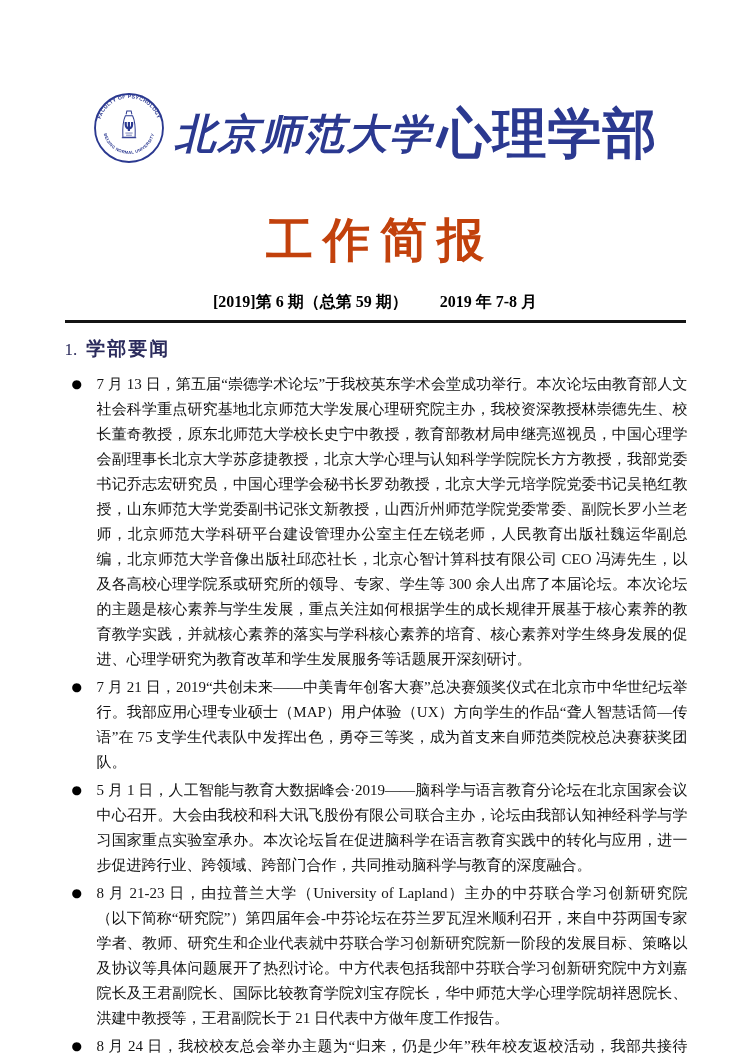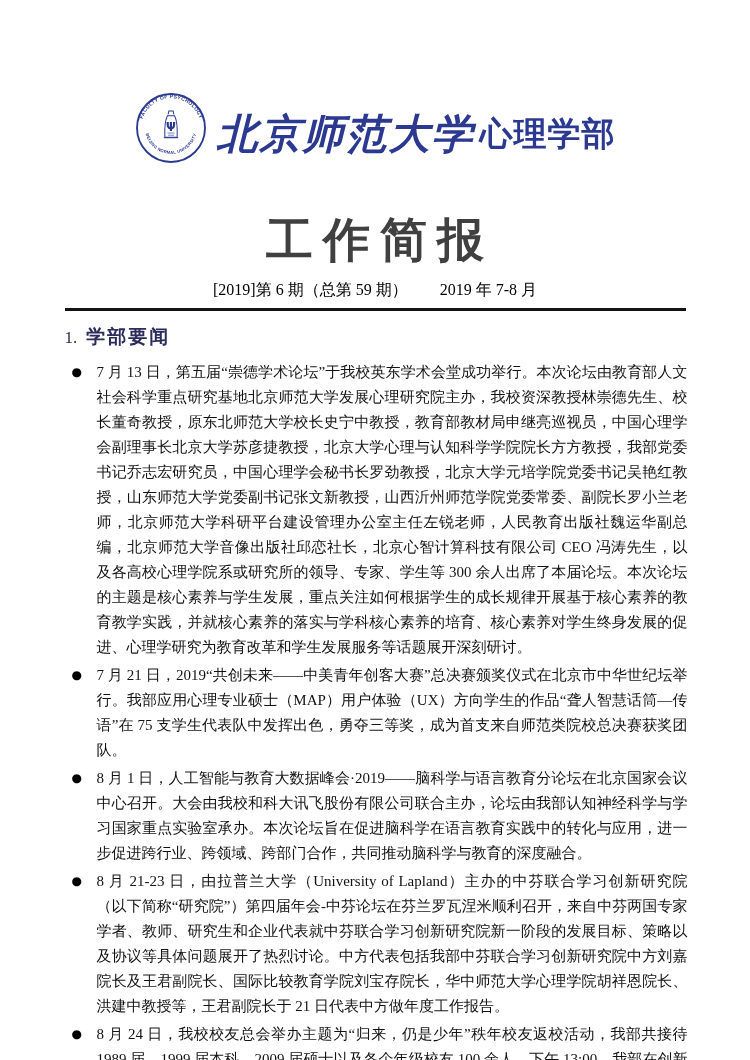--- a/index.html
+++ b/index.html
@@ -16,33 +16,33 @@
     padding-top:90px;gap:10px;height:76px;
   }
   .seal{width:72px;height:72px;flex:0 0 auto;}
   .org-name{display:flex;align-items:center;color:#2B3990;white-space:nowrap;margin-top:13px;}
   .org-script{
     font-family:"Liberation Serif","DejaVu Serif",serif;
     font-style:italic;font-weight:bold;font-size:41px;letter-spacing:2px;
   }
   .org-bold{
     font-family:Liberation Mono, monospace;
-    font-weight:900;font-size:33px;letter-spacing:1px;margin-left:5px;
+    font-weight:900;font-size:54px;letter-spacing:1px;margin-left:5px;
   }
 
   
   .doc-title{
     margin-top:46px;text-align:center;
-    font-size:47px;font-weight:bold;color:#404040;
+    font-size:47px;font-weight:bold;color:#c2410c;
     letter-spacing:10px;padding-left:10px;line-height:56px;
     font-family:"Liberation Serif","DejaVu Serif",serif;
   }
   .issue-line{
-    margin-top:12px;text-align:center;
-    font-size:16px;font-weight:normal;color:#000;line-height:20px;white-space:nowrap;
+    margin-top:24px;text-align:center;
+    font-size:16px;font-weight:bold;color:#000;line-height:20px;white-space:nowrap;
   }
   .issue-gap{display:inline-block;width:32px;}
   .rule{
     width:621px;margin:8px auto 0;height:0;
     border-top:3px solid #141414;
   }
 
   
   .section-heading{
     width:621px;margin:13px auto 0;color:#2B2B5C;
@@ -119,21 +119,21 @@
     <li class="news-item">
       <span class="bullet">●</span>
       <span>7 月 13 日，第五届“崇德学术论坛”于我校英东学术会堂成功举行。本次论坛由教育部人文社会科学重点研究基地北京师范大学发展心理研究院主办，我校资深教授林崇德先生、校长董奇教授，原东北师范大学校长史宁中教授，教育部教材局申继亮巡视员，中国心理学会副理事长北京大学苏彦捷教授，北京大学心理与认知科学学院院长方方教授，我部党委书记乔志宏研究员，中国心理学会秘书长罗劲教授，北京大学元培学院党委书记吴艳红教授，山东师范大学党委副书记张文新教授，山西沂州师范学院党委常委、副院长罗小兰老师，北京师范大学科研平台建设管理办公室主任左锐老师，人民教育出版社魏运华副总编，北京师范大学音像出版社邱恋社长，北京心智计算科技有限公司 CEO 冯涛先生，以及各高校心理学院系或研究所的领导、专家、学生等 300 余人出席了本届论坛。本次论坛的主题是核心素养与学生发展，重点关注如何根据学生的成长规律开展基于核心素养的教育教学实践，并就核心素养的落实与学科核心素养的培育、核心素养对学生终身发展的促进、心理学研究为教育改革和学生发展服务等话题展开深刻研讨。</span>
     </li>
     <li class="news-item">
       <span class="bullet">●</span>
       <span>7 月 21 日，2019“共创未来——中美青年创客大赛”总决赛颁奖仪式在北京市中华世纪坛举行。我部应用心理专业硕士（MAP）用户体验（UX）方向学生的作品“聋人智慧话筒—传语”在 75 支学生代表队中发挥出色，勇夺三等奖，成为首支来自师范类院校总决赛获奖团队。</span>
     </li>
     <li class="news-item">
       <span class="bullet">●</span>
-      <span>8 月 1 日，人工智能与教育大数据峰会·2019——脑科学与语言教育分论坛在北京国家会议中心召开。大会由我校和科大讯飞股份有限公司联合主办，论坛由我部认知神经科学与学习国家重点实验室承办。本次论坛旨在促进脑科学在语言教育实践中的转化与应用，进一步促进跨行业、跨领域、跨部门合作，共同推动脑科学与教育的深度融合。</span>
+      <span>5 月 1 日，人工智能与教育大数据峰会·2019——脑科学与语言教育分论坛在北京国家会议中心召开。大会由我校和科大讯飞股份有限公司联合主办，论坛由我部认知神经科学与学习国家重点实验室承办。本次论坛旨在促进脑科学在语言教育实践中的转化与应用，进一步促进跨行业、跨领域、跨部门合作，共同推动脑科学与教育的深度融合。</span>
     </li>
     <li class="news-item">
       <span class="bullet">●</span>
       <span>8 月 21-23 日，由拉普兰大学（University of Lapland）主办的中芬联合学习创新研究院（以下简称“研究院”）第四届年会-中芬论坛在芬兰罗瓦涅米顺利召开，来自中芬两国专家学者、教师、研究生和企业代表就中芬联合学习创新研究院新一阶段的发展目标、策略以及协议等具体问题展开了热烈讨论。中方代表包括我部中芬联合学习创新研究院中方刘嘉院长及王君副院长、国际比较教育学院刘宝存院长，华中师范大学心理学院胡祥恩院长、洪建中教授等，王君副院长于 21 日代表中方做年度工作报告。</span>
     </li>
     <li class="news-item">
       <span class="bullet">●</span>
       <span>8 月 24 日，我校校友总会举办主题为“归来，仍是少年”秩年校友返校活动，我部共接待 1989 届、1999 届本科、2009 届硕士以及各个年级校友 100 余人。下午 13:00，我部在创新创业中</span>
     </li>
   </ul>

